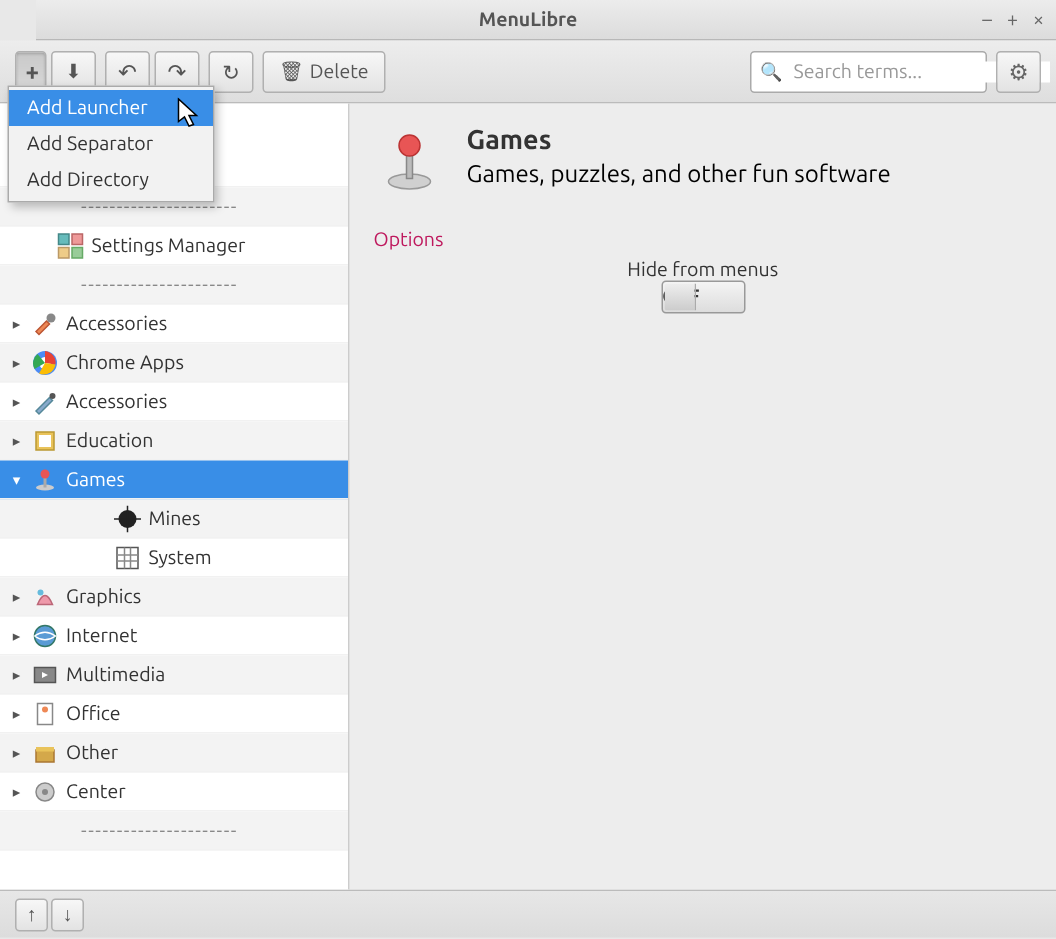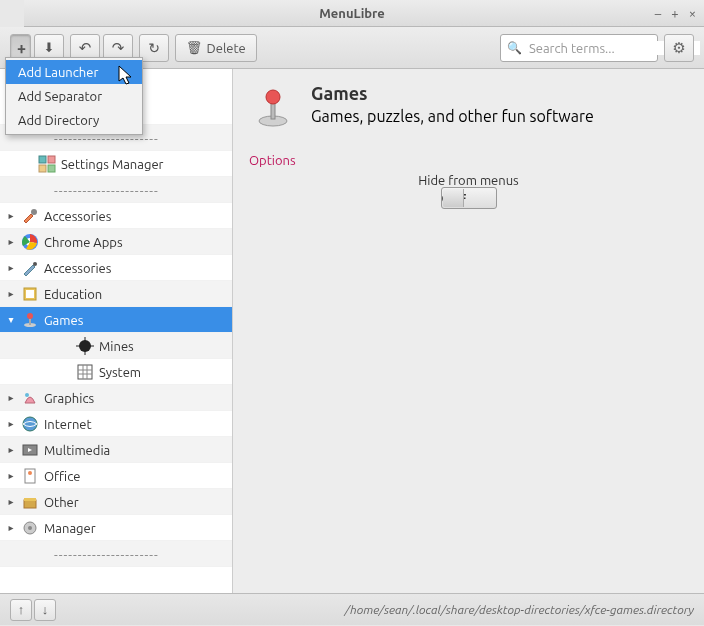--- a/index.html
+++ b/index.html
@@ -272,21 +272,21 @@
           <span>Other</span>
         </div>
         <div class="row">
           <span class="exp">▸</span>
           <span class="ico">
             <svg width="18" height="18">
               <circle cx="9" cy="9" r="6" fill="#ccc" stroke="#888"></circle>
               <circle cx="9" cy="9" r="2" fill="#888"></circle>
             </svg>
           </span>
-          <span>Manager</span>
+          <span>Center</span>
         </div>
         <div class="row">
           <span class="dashes">----------------------</span>
         </div>
       </div>
   </div>
   <div class="content">
     <div class="cat-header">
       <div class="cat-icon">
         <svg width="46" height="46" viewBox="0 0 46 46">
@@ -312,21 +312,20 @@
 
 <div class="statusbar">
   <div class="updown">
     <div class="tbtn">
         <span class="icon-up"></span>
       </div>
     <div class="tbtn">
         <span class="icon-down"></span>
       </div>
   </div>
-  <div class="status-path">/home/sean/.local/share/desktop-directories/xfce-games.directory</div>
 </div>
 
 <div class="dropdown" id="dropdown">
     <div class="mitem hover">Add Launcher</div>
     <div class="mitem">Add Separator</div>
     <div class="mitem">Add Directory</div>
   </div>
 
 <svg class="cursor" width="18" height="22">
   <path d="M1 1 L1 16 L5 13 L8 19 L11 18 L8 12 L13 12 Z" fill="#fff" stroke="#000" stroke-width="1"></path>

